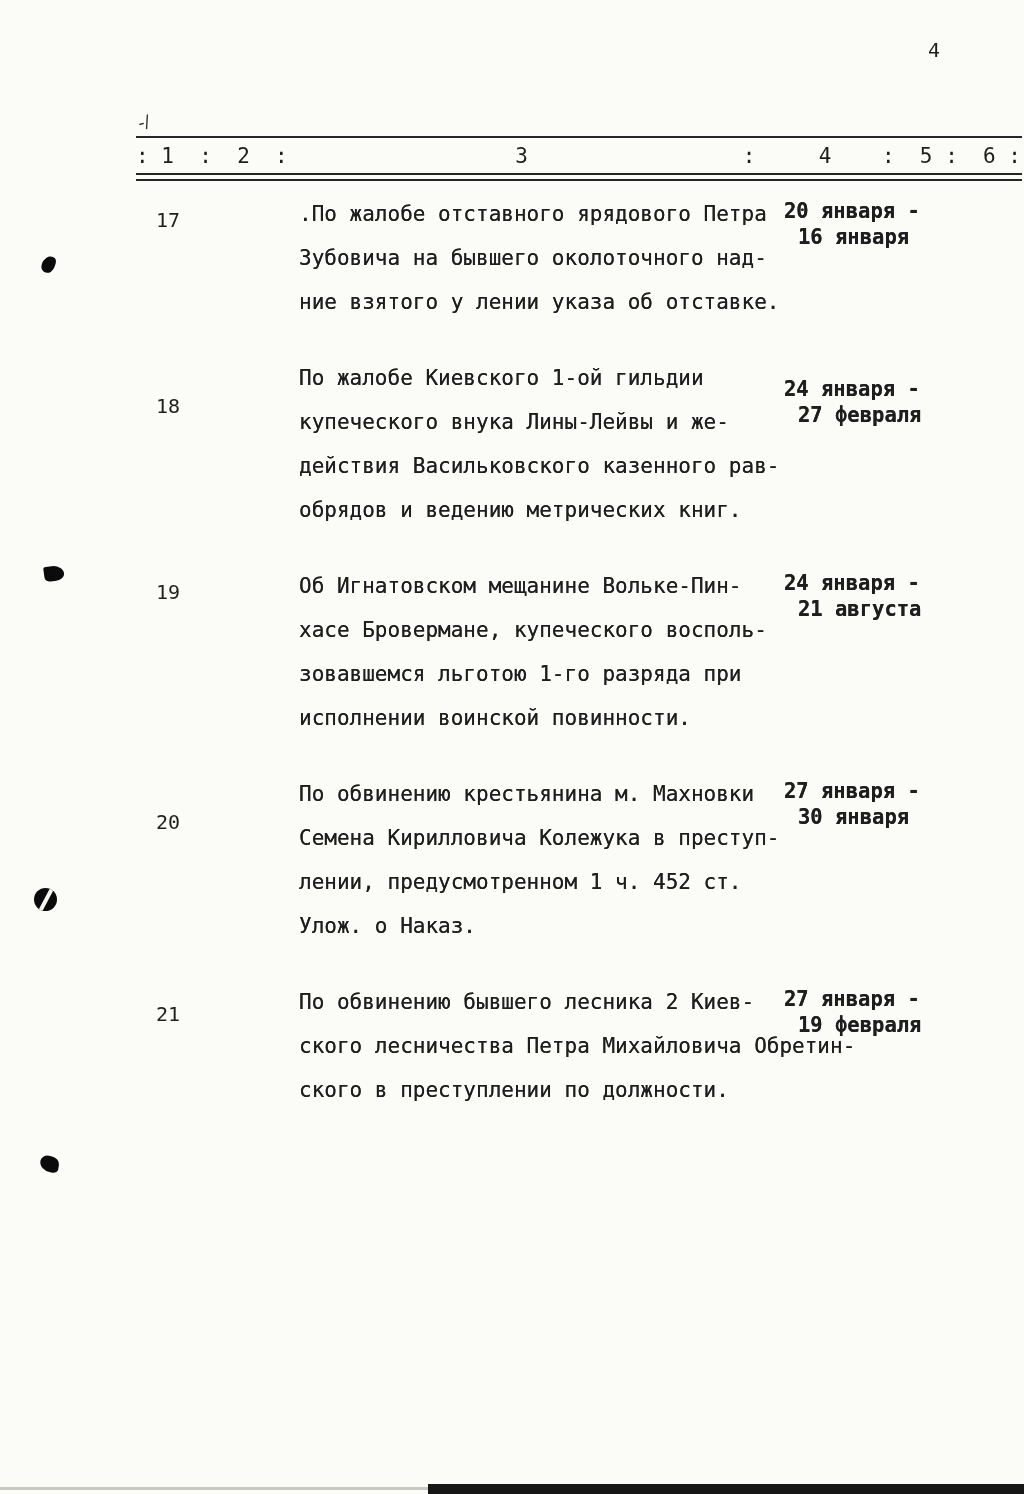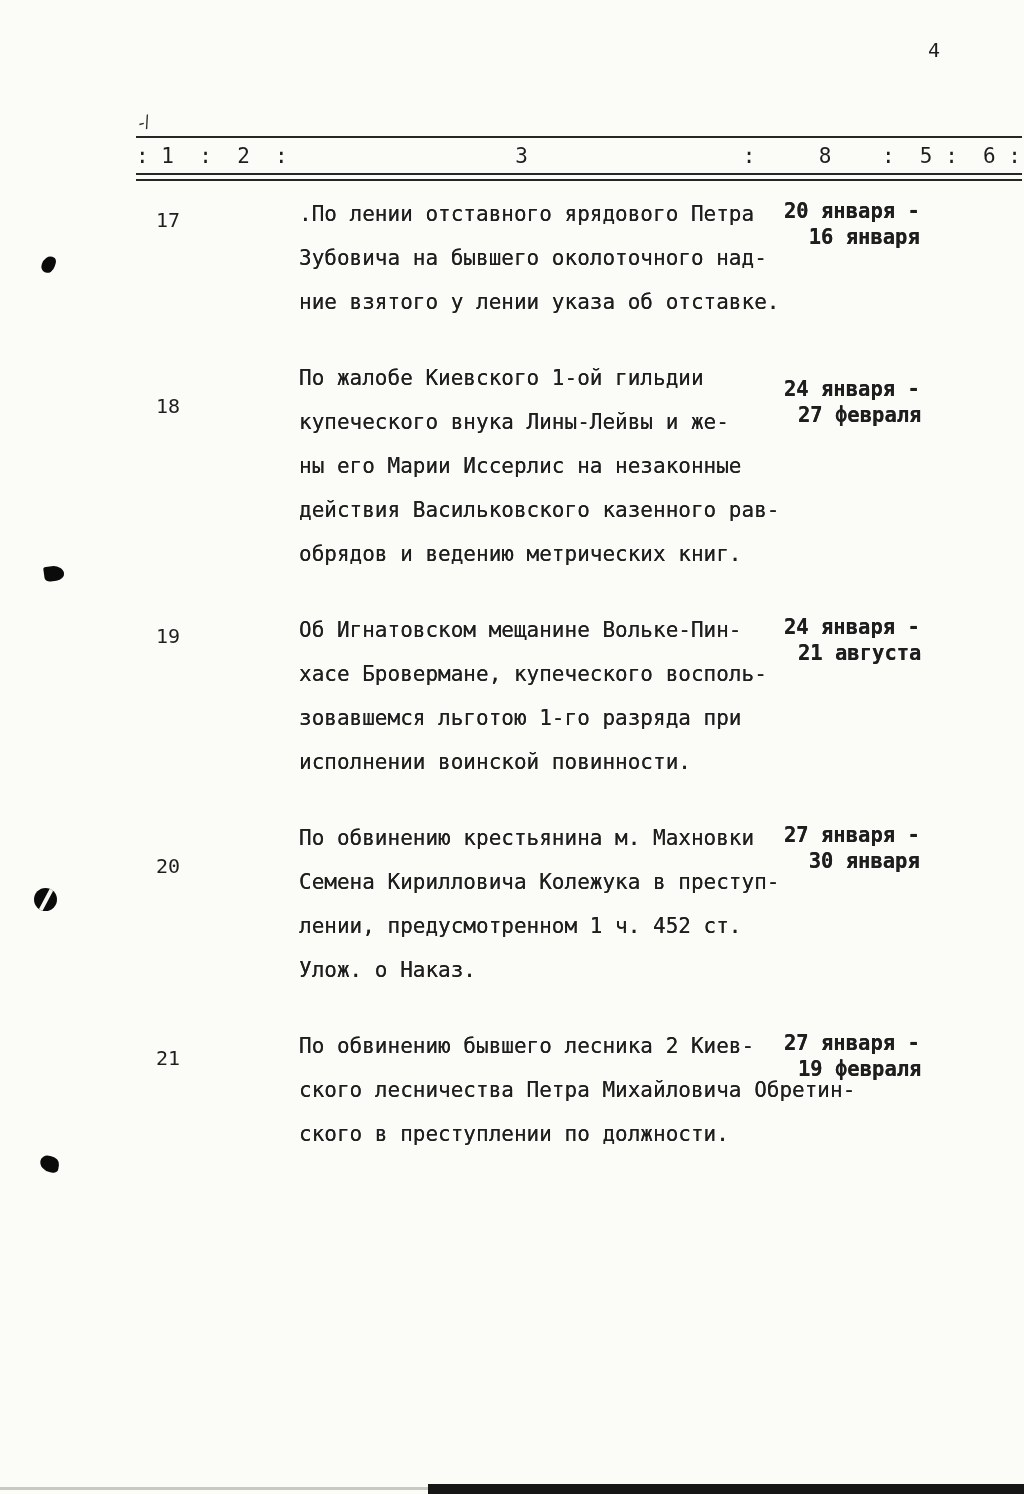--- a/index.html
+++ b/index.html
@@ -54,21 +54,21 @@
   }
   .entry-line{white-space:nowrap;}
   .entry-dates{
     position:absolute;left:784px;top:6px;
     font-size:20.5px;line-height:26px;
     white-space:nowrap;
     text-shadow:0 0 0.5px #3a3a3a;
     font-weight:bold;
   }
   .entry:nth-child(2) .entry-dates{top:20px;}
-  .date-line2{margin-left:14px;text-align:right;}
+  .date-line2{margin-left:14px;}
   
   .blot{position:absolute;background:#0b0b0b;}
   .blot-1{left:42px;top:256px;width:13px;height:17px;border-radius:65% 35% 55% 45%;transform:rotate(18deg);}
   .blot-2{left:44px;top:566px;width:20px;height:15px;border-radius:20% 80% 60% 40%;transform:rotate(-8deg);}
   .blot-3{left:34px;top:888px;width:23px;height:23px;border-radius:50%;overflow:hidden;}
   .blot-3::after{content:"";position:absolute;left:10px;top:-4px;width:4px;height:32px;background:#f6f6f2;transform:rotate(28deg);}
   .blot-4{left:40px;top:1156px;width:19px;height:16px;border-radius:45% 55% 30% 70%;transform:rotate(10deg);}
   
   .bottom-bar{position:absolute;bottom:0;left:428px;right:0;height:10px;background:#161616;}
   .bottom-line{position:absolute;bottom:4px;left:0;width:430px;height:3px;background:#c9c9c2;}
@@ -76,44 +76,43 @@
 </head>
 <body>
 
 <div class="page-wrap">
 
   <div class="page-number">4</div>
 
   <div class="hand-mark">-/</div>
 
   <div class="table-header">
-    <div class="header-row">: 1  :  2  :                  3                 :     8    :  5 :  6 :</div>
+    <div class="header-row">: 1  :  2  :                  3                 :     4    :  5 :  6 :</div>
     <div class="double-rule"></div>
   </div>
 
   <div class="entries" id="entries">
   <div class="entry">
     <div class="entry-number">17</div>
     <div class="entry-body">
-          <div class="entry-line">.По лении отставного ярядового Петра</div>
+          <div class="entry-line">.По жалобе отставного ярядового Петра</div>
           <div class="entry-line">Зубовича на бывшего околоточного над-</div>
           <div class="entry-line">ние взятого у лении указа об отставке.</div>
         </div>
     <div class="entry-dates">
       <div class="date-line1">20 января -</div>
       <div class="date-line2">16 января</div>
     </div>
   </div>
 
   <div class="entry">
     <div class="entry-number">18</div>
     <div class="entry-body">
           <div class="entry-line">По жалобе Киевского 1-ой гильдии</div>
           <div class="entry-line">купеческого внука Лины-Лейвы и же-</div>
-          <div class="entry-line">ны его Марии Иссерлис на незаконные</div>
           <div class="entry-line">действия Васильковского казенного рав-</div>
           <div class="entry-line">обрядов и ведению метрических книг.</div>
         </div>
     <div class="entry-dates">
       <div class="date-line1">24 января -</div>
       <div class="date-line2">27 февраля</div>
     </div>
   </div>
 
   <div class="entry">

